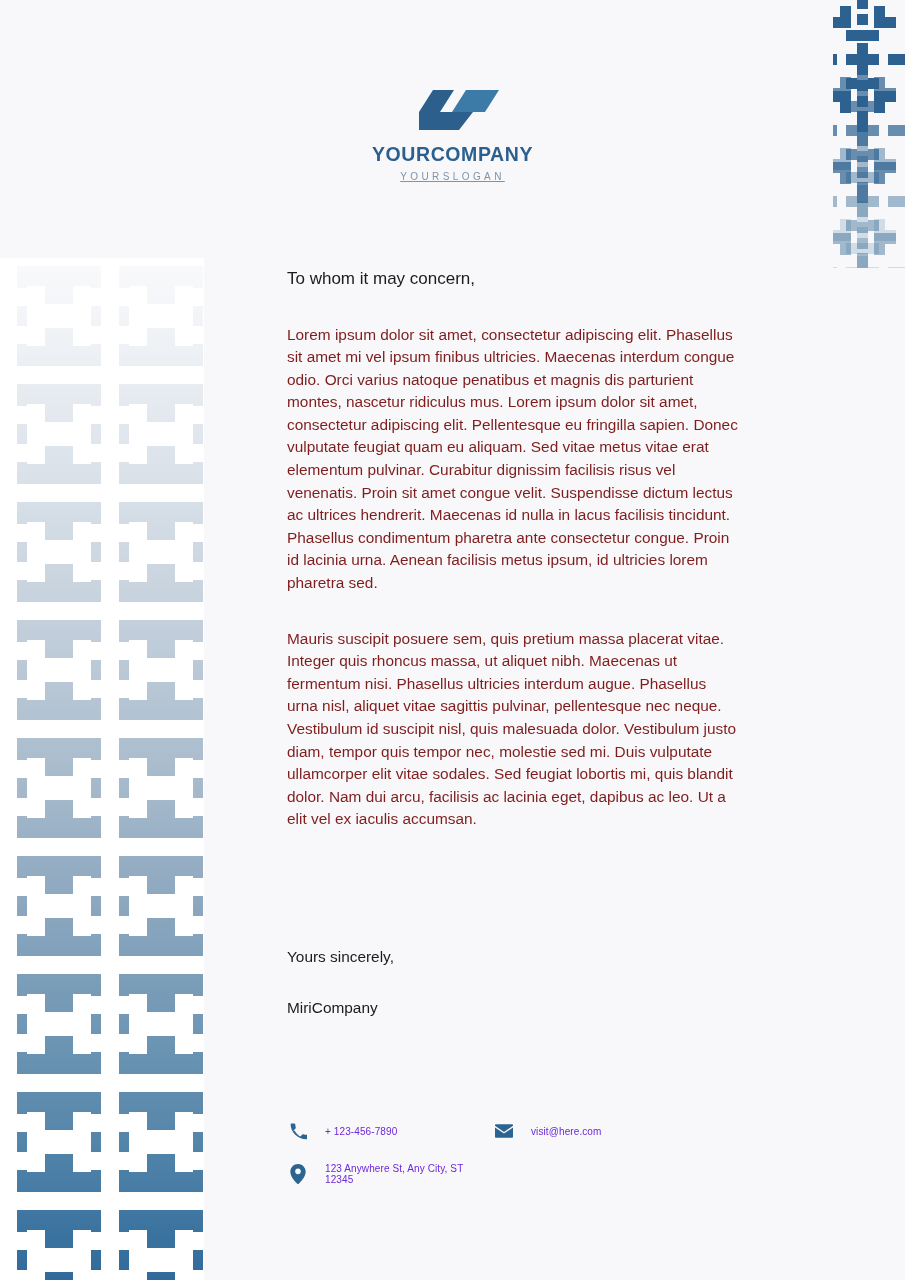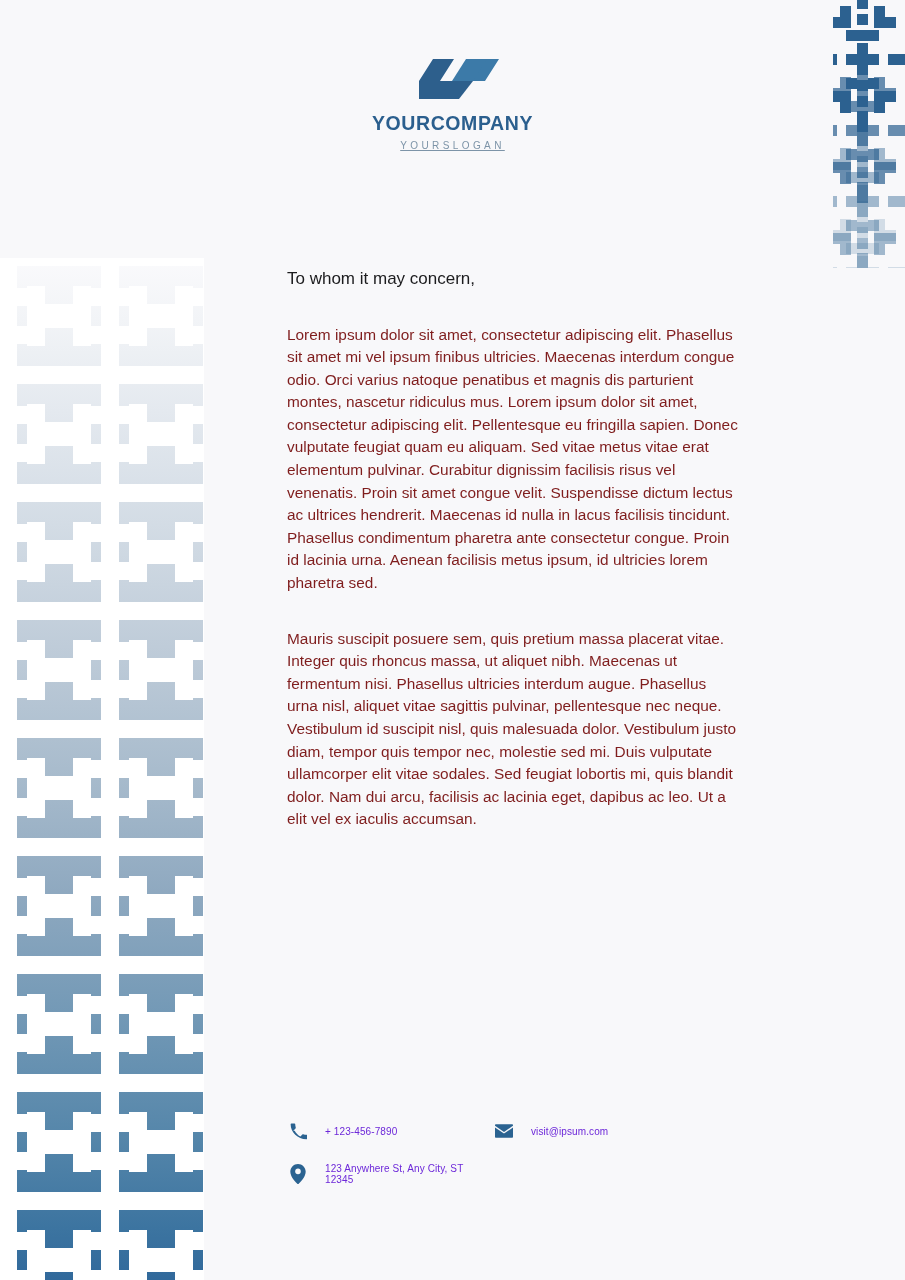--- a/index.html
+++ b/index.html
@@ -59,21 +59,21 @@
     position: relative;
     z-index: 3;
     width: 905px;
     height: 1280px;
   }
 
   .logo-block {
     position: absolute;
     left: 0;
     right: 0;
-    top: 57px;
+    top: 88px;
     text-align: center;
   }
   .logo-mark { display: block; margin: 0 auto; }
   .logo-name {
     margin-top: 11px;
     font-size: 19.5px;
     font-weight: bold;
     letter-spacing: 0.6px;
     color: #2b5f8e;
   }
@@ -273,41 +273,45 @@
     <div class="logo-name">YOURCOMPANY</div>
     <div class="logo-slogan">YOURSLOGAN</div>
   </div>
 
   <div class="body-area">
     <p class="salutation">To whom it may concern,</p>
     <p class="para">Lorem ipsum dolor sit amet, consectetur adipiscing elit. Phasellus sit amet mi vel ipsum finibus ultricies. Maecenas interdum congue odio. Orci varius natoque penatibus et magnis dis parturient montes, nascetur ridiculus mus. Lorem ipsum dolor sit amet, consectetur adipiscing elit. Pellentesque eu fringilla sapien. Donec vulputate feugiat quam eu aliquam. Sed vitae metus vitae erat elementum pulvinar. Curabitur dignissim facilisis risus vel venenatis. Proin sit amet congue velit. Suspendisse dictum lectus ac ultrices hendrerit. Maecenas id nulla in lacus facilisis tincidunt. Phasellus condimentum pharetra ante consectetur congue. Proin id lacinia urna. Aenean facilisis metus ipsum, id ultricies lorem pharetra sed.</p>
     <p class="para">Mauris suscipit posuere sem, quis pretium massa placerat vitae. Integer quis rhoncus massa, ut aliquet nibh. Maecenas ut fermentum nisi. Phasellus ultricies interdum augue. Phasellus urna nisl, aliquet vitae sagittis pulvinar, pellentesque nec neque. Vestibulum id suscipit nisl, quis malesuada dolor. Vestibulum justo diam, tempor quis tempor nec, molestie sed mi. Duis vulputate ullamcorper elit vitae sodales. Sed feugiat lobortis mi, quis blandit dolor. Nam dui arcu, facilisis ac lacinia eget, dapibus ac leo. Ut a elit vel ex iaculis accumsan.</p>
   </div>
 
+  <div class="signoff">
+    <p>Yours sincerely,</p>
+    <p class="sender">MiriCompany</p>
+  </div>
 
   <div class="footer">
 
     <div class="contact">
       <span class="ico">
         <svg width="17" height="17" viewBox="0 0 24 24" fill="#2b6391">
           <path d="M6.6 10.8c1.8 3.5 4.6 6.3 8.1 8.1l2.7-2.7c.35-.35.85-.45 1.3-.3 1.4.47 2.9.72 4.4.72.6 0 1.1.5 1.1 1.1V22c0 .6-.5 1.1-1.1 1.1C10.9 23.1.9 13.1.9 1.9.9 1.3 1.4.8 2 .8h4.3c.6 0 1.1.5 1.1 1.1 0 1.5.25 3 .72 4.4.15.45.05.95-.3 1.3l-3.22 3.2z"></path>
         </svg>
       </span>
       <span class="txt">+ 123-456-7890</span>
     </div>
 
 
     <div class="contact">
       <span class="ico">
         <svg width="18" height="14" viewBox="0 0 24 18" fill="#2b6391">
           <path d="M1 0h22c.55 0 1 .45 1 1v1L12 10.2 0 2V1c0-.55.45-1 1-1z"></path>
           <path d="M0 4.3l11.45 7.8c.33.23.77.23 1.1 0L24 4.3V17c0 .55-.45 1-1 1H1c-.55 0-1-.45-1-1V4.3z"></path>
         </svg>
       </span>
-      <span class="txt">visit@ipsum.com</span>
+      <span class="txt">visit@here.com</span>
     </div>
 
     <div class="contact">
       <span class="ico">
         <svg width="16" height="20" viewBox="0 0 20 26" fill="#2b6391">
           <path d="M10 0C4.5 0 0 4.5 0 10c0 7.2 8.6 15.2 9 15.6.55.5 1.45.5 2 0 .4-.4 9-8.4 9-15.6C20 4.5 15.5 0 10 0z"></path>
           <circle cx="10" cy="9.6" r="3.6" fill="#f8f8fa"></circle>
         </svg>
       </span>
       <span class="txt">123 Anywhere St, Any City, ST 12345</span>

